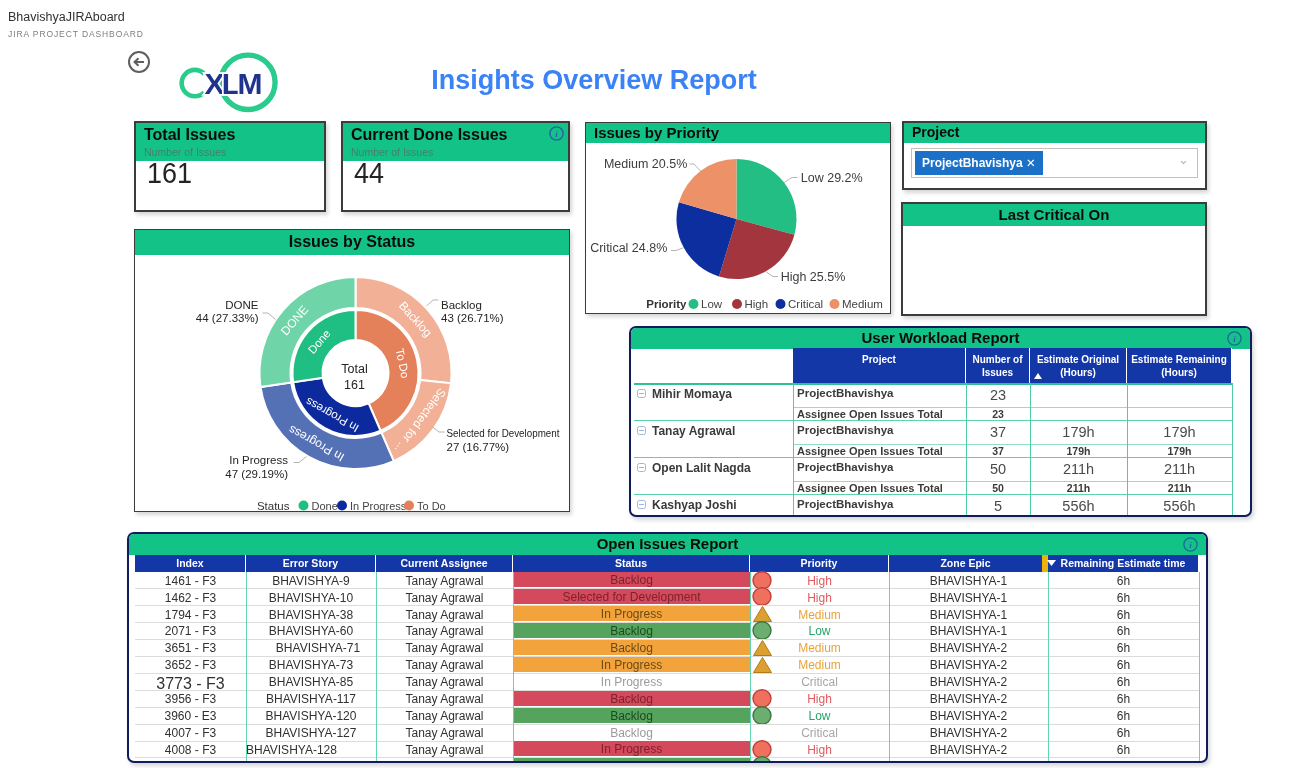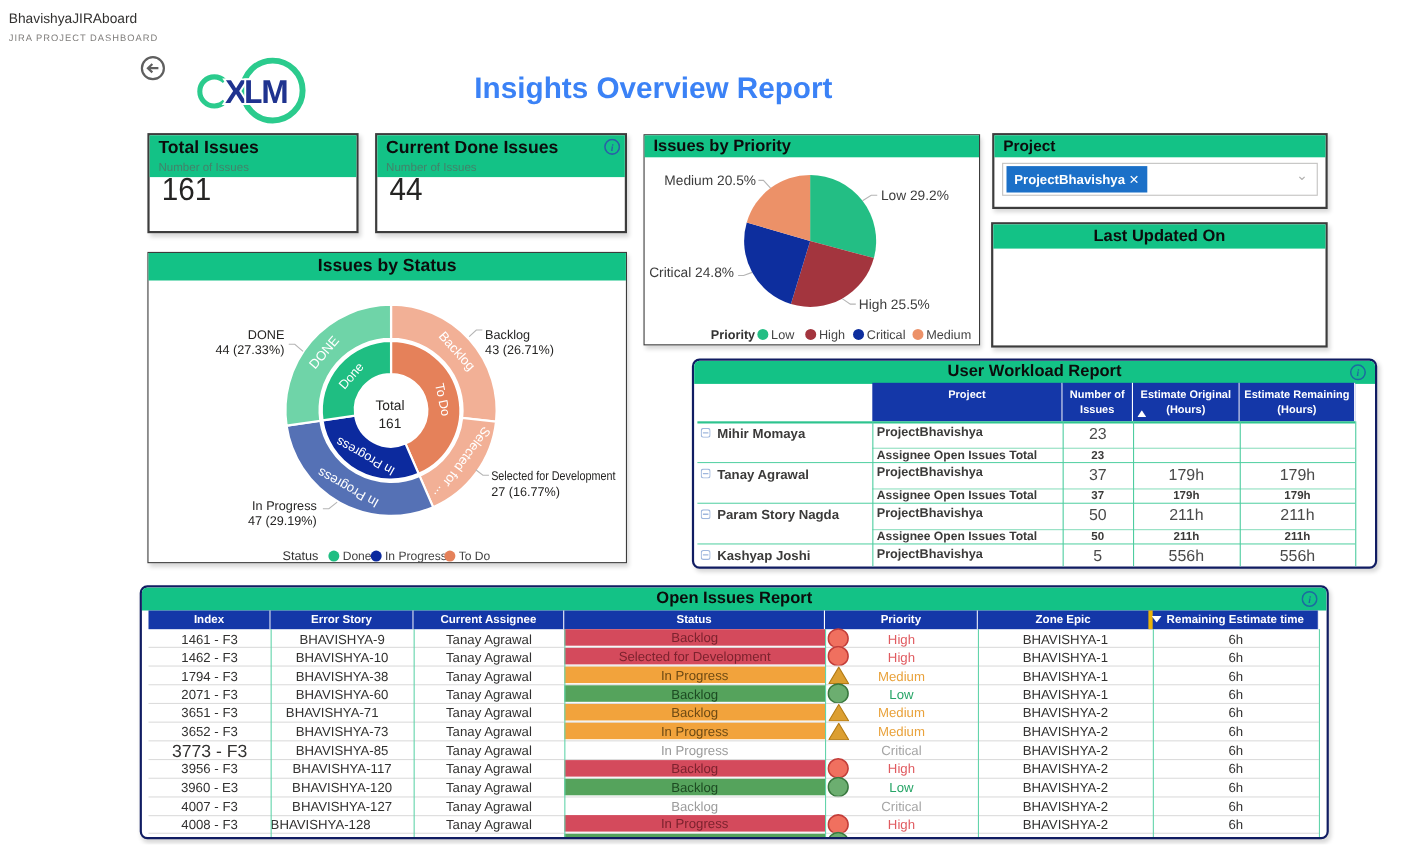--- a/index.html
+++ b/index.html
@@ -87,21 +87,21 @@
 
   <div class="card" style="left:902px;top:121px;width:305px;height:69px;border-width:2px;">
     <div class="gbar" style="height:20px;padding:1px 0 0 8px;font-size:14px;">Project</div>
     <div class="abs" style="left:7px;right:7px;top:25px;height:30px;border:1px solid #c3c2c1;background:#fff;">
       <div class="abs" style="left:3px;top:2px;height:24px;background:#1b70c8;color:#fff;font-size:12px;font-weight:bold;padding:5px 7px 0 7px;">ProjectBhavishya <span style="font-weight:normal;font-size:11.5px;">✕</span></div>
       <div class="abs" style="right:8px;top:3px;color:#b5b4b3;font-size:13px;">⌄</div>
     </div>
   </div>
 
   <div class="card" style="left:901px;top:202px;width:306px;height:114px;border-width:2px;">
-    <div class="gbar" style="height:22px;padding:2px 0 0 0;font-size:15px;text-align:center;">Last Updated On</div>
+    <div class="gbar" style="height:22px;padding:2px 0 0 0;font-size:15px;text-align:center;">Last Critical On</div>
   </div>
 
   <div class="card" style="left:134px;top:229px;width:436px;height:283px;border-width:1.5px;">
     <div class="gbar" style="height:25px;padding:3px 0 0 0;font-size:16px;text-align:center;">Issues by Status</div>
     <svg class="abs" style="left:0;top:25px;" width="433" height="256" viewBox="0 0 433 256">
 
       <g stroke="#fff" stroke-width="2">
         <path d="M220.50 55.00 A63 63 0 0 1 245.59 175.79 L233.64 148.27 A33 33 0 0 0 220.50 85.00 Z" fill="#e5815a"></path>
         <path d="M245.59 175.79 A63 63 0 0 1 158.17 127.19 L187.85 122.81 A33 33 0 0 0 233.64 148.27 Z" fill="#0c2a9e"></path>
         <path d="M158.17 127.19 A63 63 0 0 1 220.50 55.00 L220.50 85.00 A33 33 0 0 0 187.85 122.81 Z" fill="#1fbe82"></path>
@@ -189,21 +189,21 @@
 <div class="abs" style="left:399px;top:96.1px;width:97px;text-align:center;font-size:14.5px;color:#4a4a4a;">179h</div>
 <div class="abs" style="left:399px;top:117.1px;width:97px;text-align:center;font-size:10.5px;font-weight:bold;color:#3b3a39;">179h</div>
 <div class="abs" style="left:496px;top:96.1px;width:105px;text-align:center;font-size:14.5px;color:#4a4a4a;">179h</div>
 <div class="abs" style="left:496px;top:117.1px;width:105px;text-align:center;font-size:10.5px;font-weight:bold;color:#3b3a39;">179h</div>
 <div class="abs" style="left:162px;top:116.1px;width:439px;height:1px;background:#8fdfc0;"></div>
 <div class="abs" style="left:3px;top:129.2px;width:598px;height:1px;background:#5ed3a8;"></div>
 <svg class="abs" style="left:6px;top:135.2px;" width="9" height="9" viewBox="0 0 9 9">
           <rect x="0.5" y="0.5" width="8" height="8" rx="2" fill="none" stroke="#9fb7dd"></rect>
           <path d="M2 4.5 H7" stroke="#9fb7dd" stroke-width="1.2"></path>
         </svg>
-<div class="abs" style="left:21px;top:133.2px;font-size:12px;font-weight:bold;color:#3b3a39;">Param Story Nagda</div>
+<div class="abs" style="left:21px;top:133.2px;font-size:12px;font-weight:bold;color:#3b3a39;">Open Lalit Nagda</div>
 <div class="abs" style="left:166px;top:133.2px;font-size:11.5px;font-weight:bold;color:#3b3a39;">ProjectBhavishya</div>
 <div class="abs" style="left:166px;top:154.2px;font-size:11px;font-weight:bold;color:#3b3a39;">Assignee Open Issues Total</div>
 <div class="abs" style="left:335px;top:133.2px;width:64px;text-align:center;font-size:14.5px;color:#4a4a4a;">50</div>
 <div class="abs" style="left:335px;top:154.2px;width:64px;text-align:center;font-size:10.5px;font-weight:bold;color:#3b3a39;">50</div>
 <div class="abs" style="left:399px;top:133.2px;width:97px;text-align:center;font-size:14.5px;color:#4a4a4a;">211h</div>
 <div class="abs" style="left:399px;top:154.2px;width:97px;text-align:center;font-size:10.5px;font-weight:bold;color:#3b3a39;">211h</div>
 <div class="abs" style="left:496px;top:133.2px;width:105px;text-align:center;font-size:14.5px;color:#4a4a4a;">211h</div>
 <div class="abs" style="left:496px;top:154.2px;width:105px;text-align:center;font-size:10.5px;font-weight:bold;color:#3b3a39;">211h</div>
 <div class="abs" style="left:162px;top:153.2px;width:439px;height:1px;background:#8fdfc0;"></div>
 <div class="abs" style="left:3px;top:166.3px;width:598px;height:1px;background:#5ed3a8;"></div>
@@ -232,21 +232,21 @@
 <svg class="abs" style="right:8px;top:3px;" width="15" height="15" viewBox="0 0 15 15">
         <circle cx="7.5" cy="7.5" r="6.6" fill="none" stroke="#1c6ba0" stroke-width="1.4"></circle>
         <text x="7.5" y="11" font-size="9" fill="#1c6ba0" text-anchor="middle" font-family="Liberation Serif,serif" font-style="italic" font-weight="bold">i</text>
       </svg>
 <div class="abs" style="left:0;top:0;width:1077px;height:227px;">
 <div class="abs" style="left:6px;top:20.5px;width:111px;height:17.0px;background:#1437a8;border-right:1px solid #fff;color:#fff;font-size:10.5px;font-weight:bold;text-align:center;padding-top:2px;">Index</div>
 <div class="abs" style="left:117px;top:20.5px;width:130px;height:17.0px;background:#1437a8;border-right:1px solid #fff;color:#fff;font-size:10.5px;font-weight:bold;text-align:center;padding-top:2px;">Error Story</div>
 <div class="abs" style="left:247px;top:20.5px;width:137px;height:17.0px;background:#1437a8;border-right:1px solid #fff;color:#fff;font-size:10.5px;font-weight:bold;text-align:center;padding-top:2px;">Current Assignee</div>
 <div class="abs" style="left:384px;top:20.5px;width:237px;height:17.0px;background:#1437a8;border-right:1px solid #fff;color:#fff;font-size:10.5px;font-weight:bold;text-align:center;padding-top:2px;">Status</div>
 <div class="abs" style="left:621px;top:20.5px;width:139px;height:17.0px;background:#1437a8;border-right:1px solid #fff;color:#fff;font-size:10.5px;font-weight:bold;text-align:center;padding-top:2px;">Priority</div>
-<div class="abs" style="left:760px;top:20.5px;width:159px;height:17.0px;background:#1437a8;border-right:4px solid #eab308;color:#fff;font-size:10.5px;font-weight:bold;text-align:center;padding-top:2px;">Zone Epic</div>
+<div class="abs" style="left:760px;top:20.5px;width:159px;height:17.0px;background:#1437a8;border-right:6px solid #eab308;color:#fff;font-size:10.5px;font-weight:bold;text-align:center;padding-top:2px;">Zone Epic</div>
 <div class="abs" style="left:919px;top:20.5px;width:151px;height:17.0px;background:#1437a8;border-right:1px solid #fff;color:#fff;font-size:10.5px;font-weight:bold;text-align:center;padding-top:2px;"><span style="position:relative;"><svg style="position:absolute;left:-14px;top:3px;" width="9" height="6" viewBox="0 0 9 6">
               <path d="M0 0 L9 0 L4.5 6 Z" fill="#fff"></path>
             </svg>Remaining Estimate time</span></div>
 <div class="abs" style="left:6px;top:39.7px;width:111px;text-align:center;font-size:12px;color:#323130;">1461 - F3</div>
 <div class="abs" style="left:117px;top:39.7px;width:130px;text-align:center;font-size:12px;color:#323130;">BHAVISHYA-9</div>
 <div class="abs" style="left:247px;top:39.7px;width:137px;text-align:center;font-size:12px;color:#323130;">Tanay Agrawal</div>
 <div class="abs" style="left:384px;top:38.4px;width:237px;height:15.1px;background:#d44a5c;color:#7c222e;text-align:center;font-size:12px;padding-top:1px;">Backlog</div>
 <svg class="abs" style="left:623px;top:36.5px;" width="20" height="19" viewBox="0 0 20 19">
           <ellipse cx="10" cy="9.5" rx="9" ry="8.7" fill="#f0705f" stroke="#c33d39" stroke-width="1.4"></ellipse>
         </svg>
@@ -281,21 +281,21 @@
 <div class="abs" style="left:247px;top:90.4px;width:137px;text-align:center;font-size:12px;color:#323130;">Tanay Agrawal</div>
 <div class="abs" style="left:384px;top:89.1px;width:237px;height:15.1px;background:#55a35c;color:#1d4a22;text-align:center;font-size:12px;padding-top:1px;">Backlog</div>
 <svg class="abs" style="left:623px;top:87.2px;" width="20" height="19" viewBox="0 0 20 19">
           <ellipse cx="10" cy="9.5" rx="9" ry="8.7" fill="#6cae70" stroke="#39783f" stroke-width="1.4"></ellipse>
         </svg>
 <div class="abs" style="left:621px;top:90.4px;width:139px;text-align:center;font-size:12px;color:#27a567;">Low</div>
 <div class="abs" style="left:760px;top:90.4px;width:159px;text-align:center;font-size:12px;color:#323130;">BHAVISHYA-1</div>
 <div class="abs" style="left:919px;top:90.4px;width:151px;text-align:center;font-size:12px;color:#323130;">6h</div>
 <div class="abs" style="left:6px;top:105.10px;width:1064px;height:1px;background:#dcdcdc;"></div>
 <div class="abs" style="left:6px;top:107.3px;width:111px;text-align:center;font-size:12px;color:#323130;">3651 - F3</div>
-<div class="abs" style="left:108px;top:107.3px;width:130px;text-align:center;font-size:12px;color:#323130;">BHAVISHYA-71</div>
+<div class="abs" style="left:124px;top:107.3px;width:130px;text-align:center;font-size:12px;color:#323130;">BHAVISHYA-71</div>
 <div class="abs" style="left:247px;top:107.3px;width:137px;text-align:center;font-size:12px;color:#323130;">Tanay Agrawal</div>
 <div class="abs" style="left:384px;top:106.0px;width:237px;height:15.1px;background:#f2a33c;color:#6d4a14;text-align:center;font-size:12px;padding-top:1px;">Backlog</div>
 <svg class="abs" style="left:624px;top:105.6px;" width="19" height="16" viewBox="0 0 19 16">
           <path d="M9.5 0.5 L18.5 15.5 L0.5 15.5 Z" fill="#dc9f31" stroke="#b37b14" stroke-width="1"></path>
         </svg>
 <div class="abs" style="left:621px;top:107.3px;width:139px;text-align:center;font-size:12px;color:#e9a23b;">Medium</div>
 <div class="abs" style="left:760px;top:107.3px;width:159px;text-align:center;font-size:12px;color:#323130;">BHAVISHYA-2</div>
 <div class="abs" style="left:919px;top:107.3px;width:151px;text-align:center;font-size:12px;color:#323130;">6h</div>
 <div class="abs" style="left:6px;top:122.00px;width:1064px;height:1px;background:#dcdcdc;"></div>
 <div class="abs" style="left:6px;top:124.2px;width:111px;text-align:center;font-size:12px;color:#323130;">3652 - F3</div>

